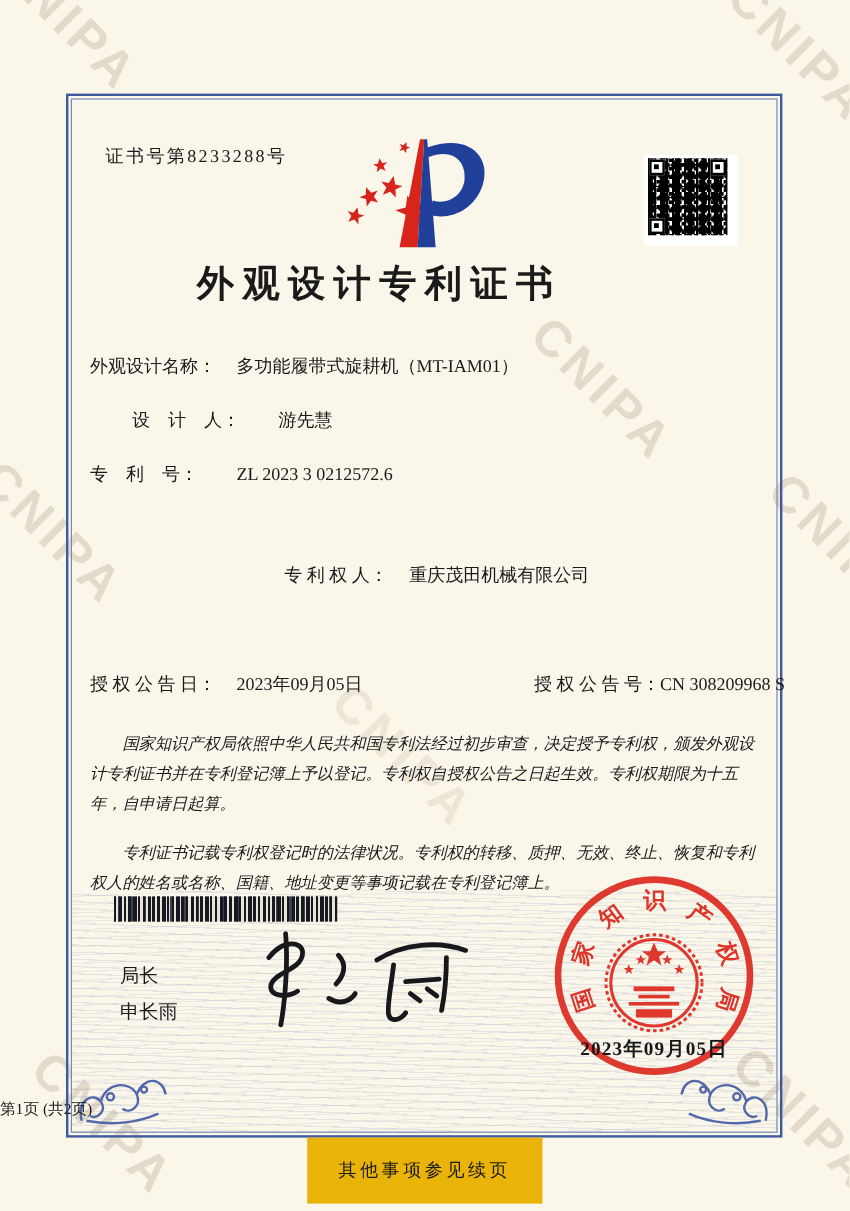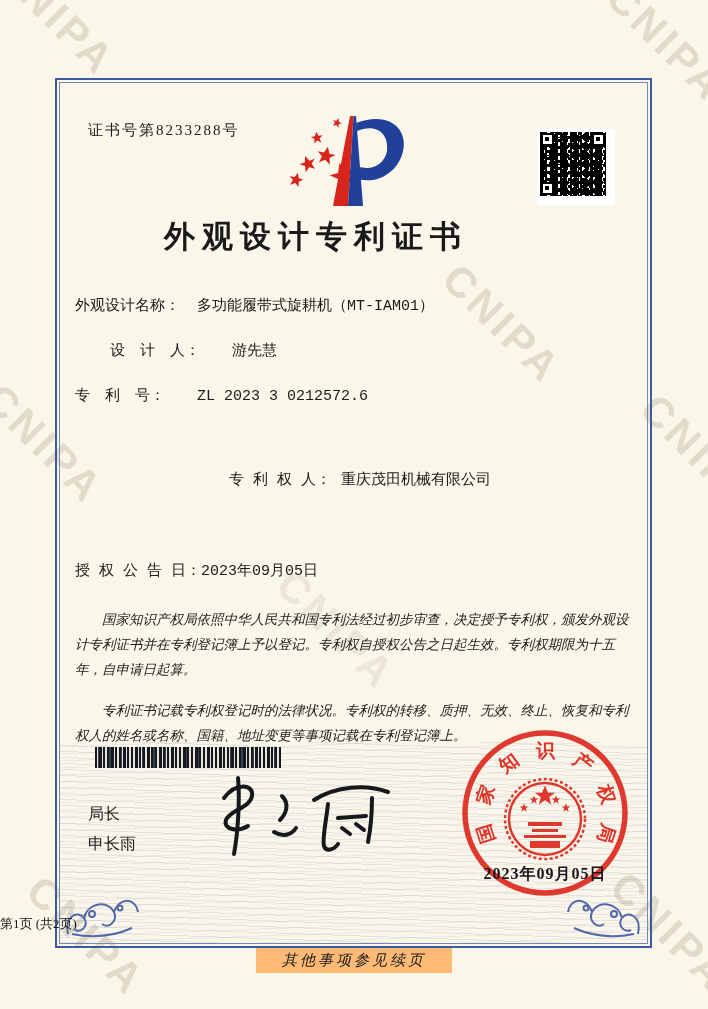--- a/index.html
+++ b/index.html
@@ -20,47 +20,47 @@
       background:
         repeating-conic-gradient(#000 0 25%, transparent 0 50%) 0 0/7px 7px,
         repeating-conic-gradient(from 45deg,#000 0 25%, transparent 0 50%) 2px 1px/11px 9px,
         repeating-linear-gradient(90deg,#000 0 2px,transparent 2px 5px);
       background-color:#fff;}
   .finder{position:absolute;width:13px;height:13px;border:2.5px solid #000;background:#fff;box-sizing:border-box;}
   .finder::after{content:"";position:absolute;left:2px;top:2px;width:4px;height:4px;background:#000;}
   .finder.tl{left:1px;top:1px}.finder.tr{right:1px;top:1px}.finder.bl{left:1px;bottom:1px}
   .title{position:absolute;left:0;top:216px;width:632px;text-align:center;
          font-size:31px;font-weight:bold;letter-spacing:7px;}
-  .field-row{position:absolute;left:75px;width:560px;font-size:15px;white-space:nowrap;font-family:Liberation Mono, monospace;}
+  .field-row{position:absolute;left:75px;width:560px;font-size:15px;white-space:nowrap;}
   .field-label{display:inline-block;min-width:122px;}
   .grant2{position:absolute;left:370px;top:0;white-space:nowrap;}
   .paras{position:absolute;left:75px;top:592px;width:560px;font-size:13.5px;
          line-height:1.85;font-style:italic;}
   .paras p{margin:16px 0 4px 0;text-indent:2em;}
   .band{position:absolute;left:60px;top:742px;width:588px;height:202px;
         background-image:
           repeating-linear-gradient(2deg, rgba(118,128,172,0.16) 0 1px, transparent 1px 6px),
           repeating-linear-gradient(-2deg, rgba(118,128,172,0.11) 0 1px, transparent 1px 7px);}
   .barcode{position:absolute;left:95px;top:747px;width:186px;height:21px;
       background:
         repeating-linear-gradient(90deg,#15191f 0 2px,transparent 2px 4px),
         repeating-linear-gradient(90deg,#15191f 0 1px,transparent 1px 6px),
         repeating-linear-gradient(90deg,transparent 0 3px,#3a4250 3px 5px,transparent 5px 11px);
       background-color:#e8e4da;}
-  .signer{position:absolute;left:88px;top:799px;font-size:16px;
+  .signer{position:absolute;left:100px;top:799px;font-size:16px;
           font-family:"Liberation Sans","DejaVu Sans",sans-serif;line-height:1.85;}
   .sig-svg{position:absolute;left:190px;top:770px;}
   .seal{position:absolute;left:458px;top:726px;width:175px;height:175px;}
   .seal-char{position:absolute;left:50%;top:50%;font-size:19px;font-weight:bold;
       color:#dd2b20;opacity:0.95;transform-origin:center;}
   .seal-date{position:absolute;left:455px;top:864px;width:180px;text-align:center;
       font-size:16px;font-weight:600;letter-spacing:1px;color:#15151a;}
   .page-info{position:absolute;left:0;top:915px;width:708px;font-size:13px;}
   .cont-note{position:absolute;left:50%;top:948px;transform:translateX(-50%);
-      background:#fdba74;padding:3px 26px;font-size:15px;font-style:italic;
+      background:#eab308;padding:18px 26px;font-size:15px;
       letter-spacing:3px;white-space:nowrap;}
   .flourish{position:absolute;top:868px;}
   .flourish.left{left:62px;}
   .flourish.right{left:566px;transform:scaleX(-1);}
 </style>
 </head>
 <body>
 
 <div id="page">
 
@@ -134,20 +134,23 @@
     <span class="field-label">设　计　人：</span><span>游先慧</span>
   </div>
   <div class="field-row" style="top:386px;">
     <span class="field-label">专　利　号：</span><span>ZL 2023 3 0212572.6</span>
   </div>
   <div class="field-row" style="top:470px;text-align:center;">
     <span class="field-label">专 利 权 人：</span><span>重庆茂田机械有限公司</span>
   </div>
   <div class="field-row" style="top:561px;">
     <span class="field-label">授 权 公 告 日：</span><span>2023年09月05日</span>
+    <span class="grant2">
+      <span>授 权 公 告 号：</span><span>CN 308209968 S</span>
+    </span>
   </div>
 
   <div class="paras">
     <p>国家知识产权局依照中华人民共和国专利法经过初步审查，决定授予专利权，颁发外观设计专利证书并在专利登记簿上予以登记。专利权自授权公告之日起生效。专利权期限为十五年，自申请日起算。</p>
     <p>专利证书记载专利权登记时的法律状况。专利权的转移、质押、无效、终止、恢复和专利权人的姓名或名称、国籍、地址变更等事项记载在专利登记簿上。</p>
   </div>
 
   <div class="barcode"></div>
 
   <div class="signer">

